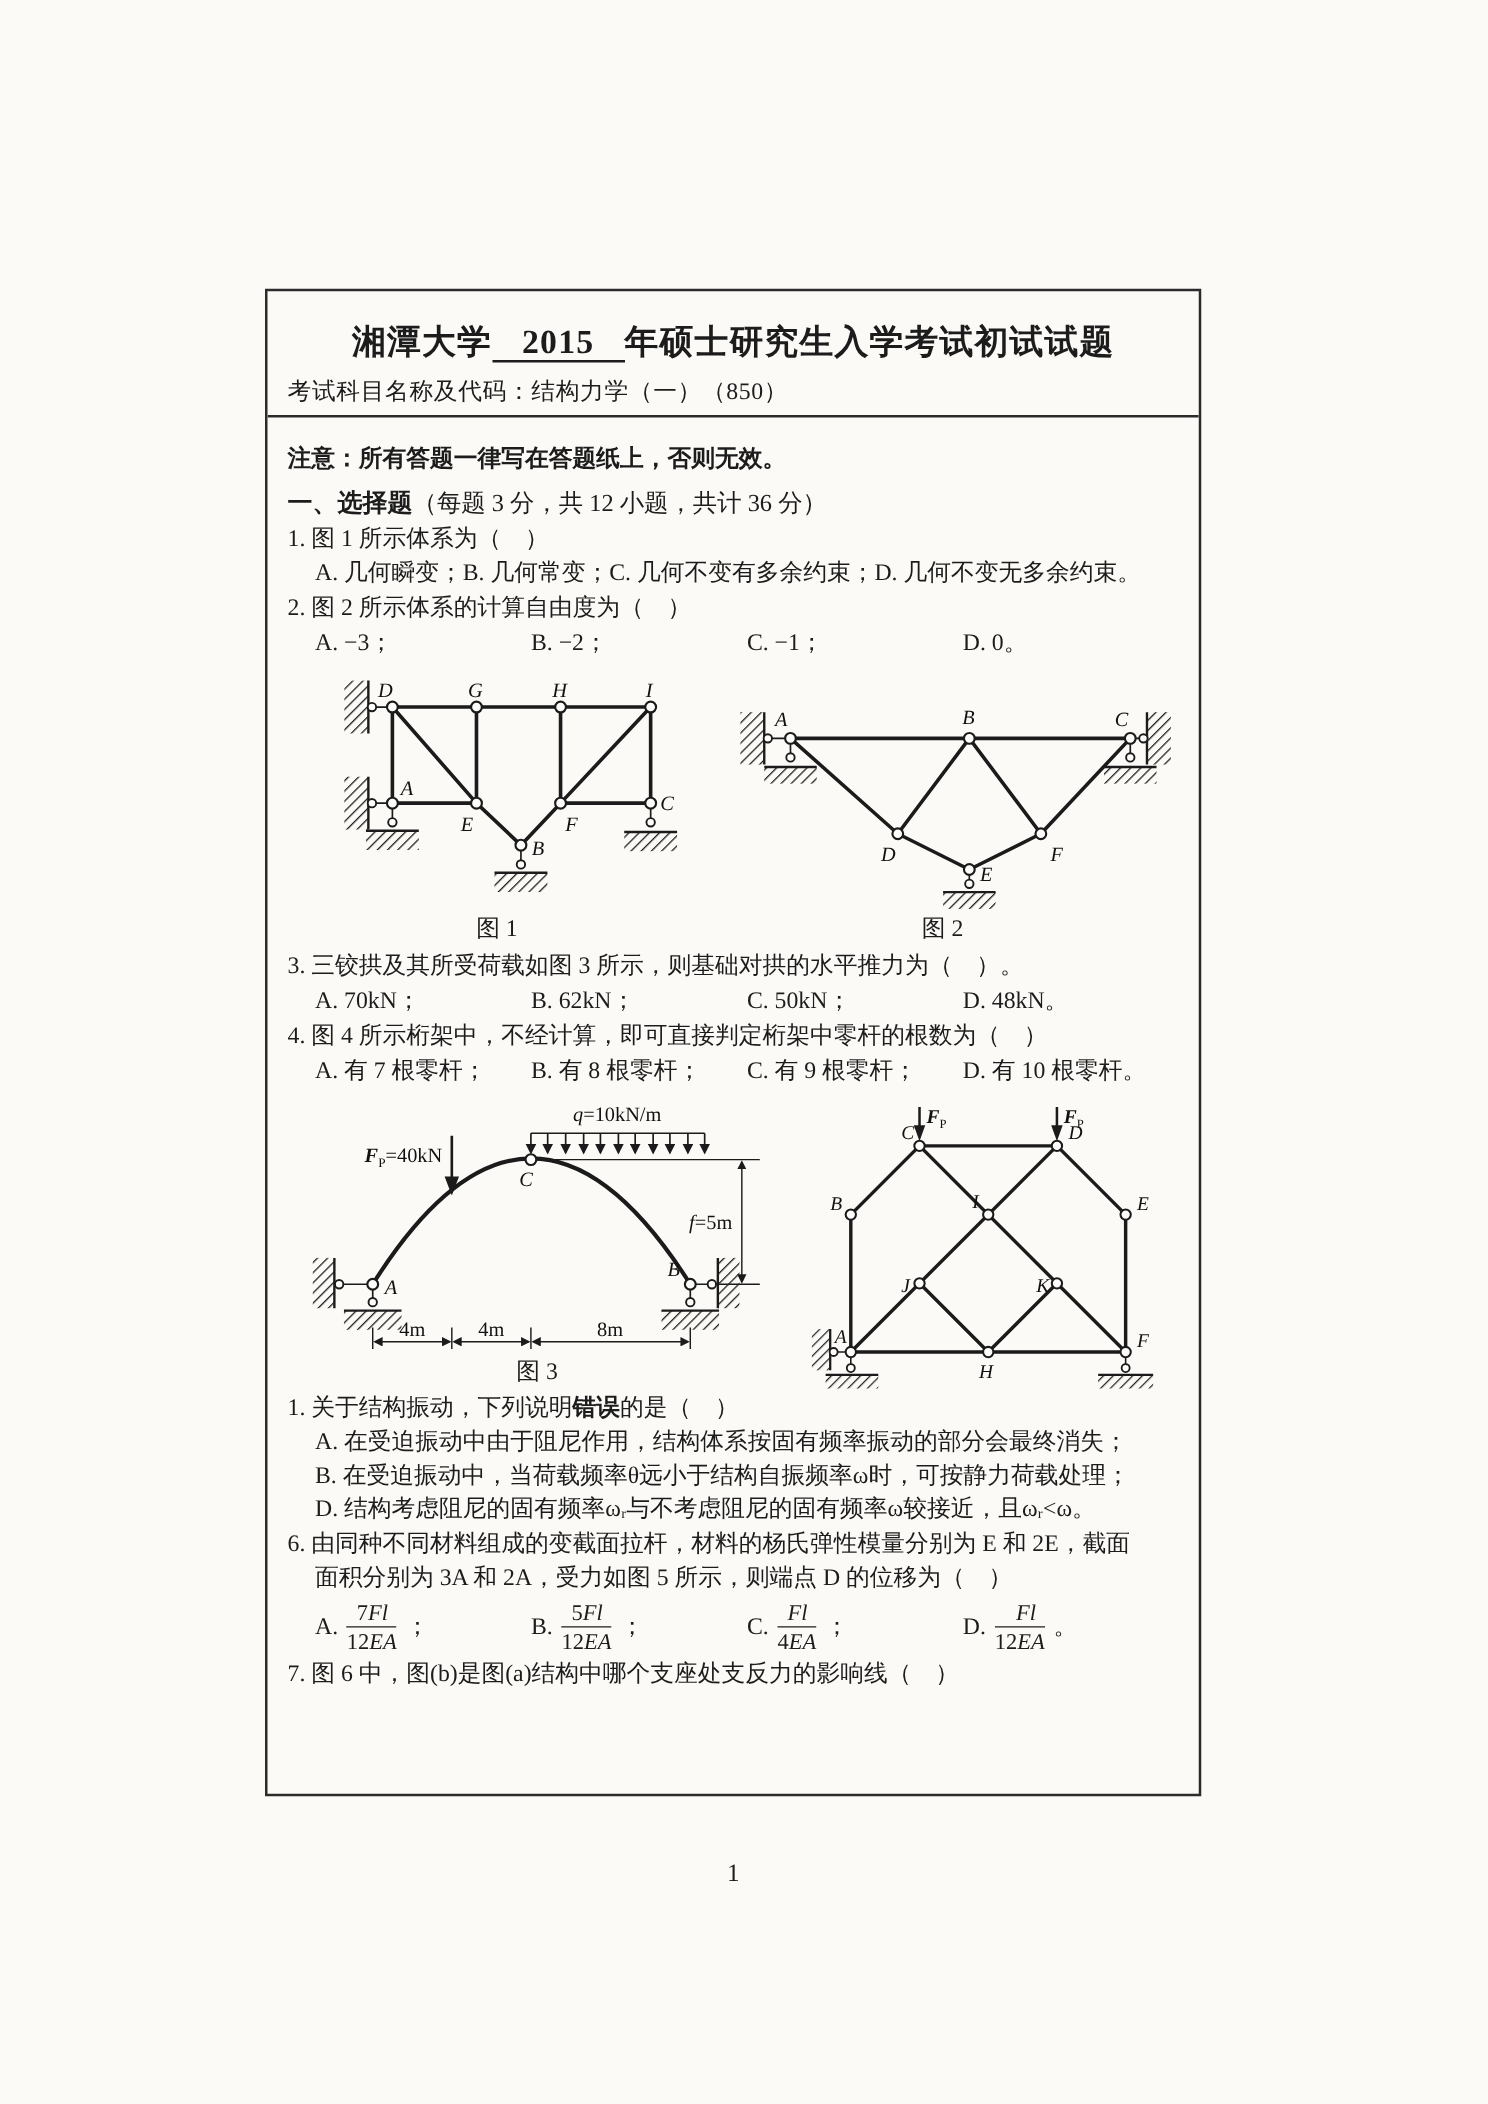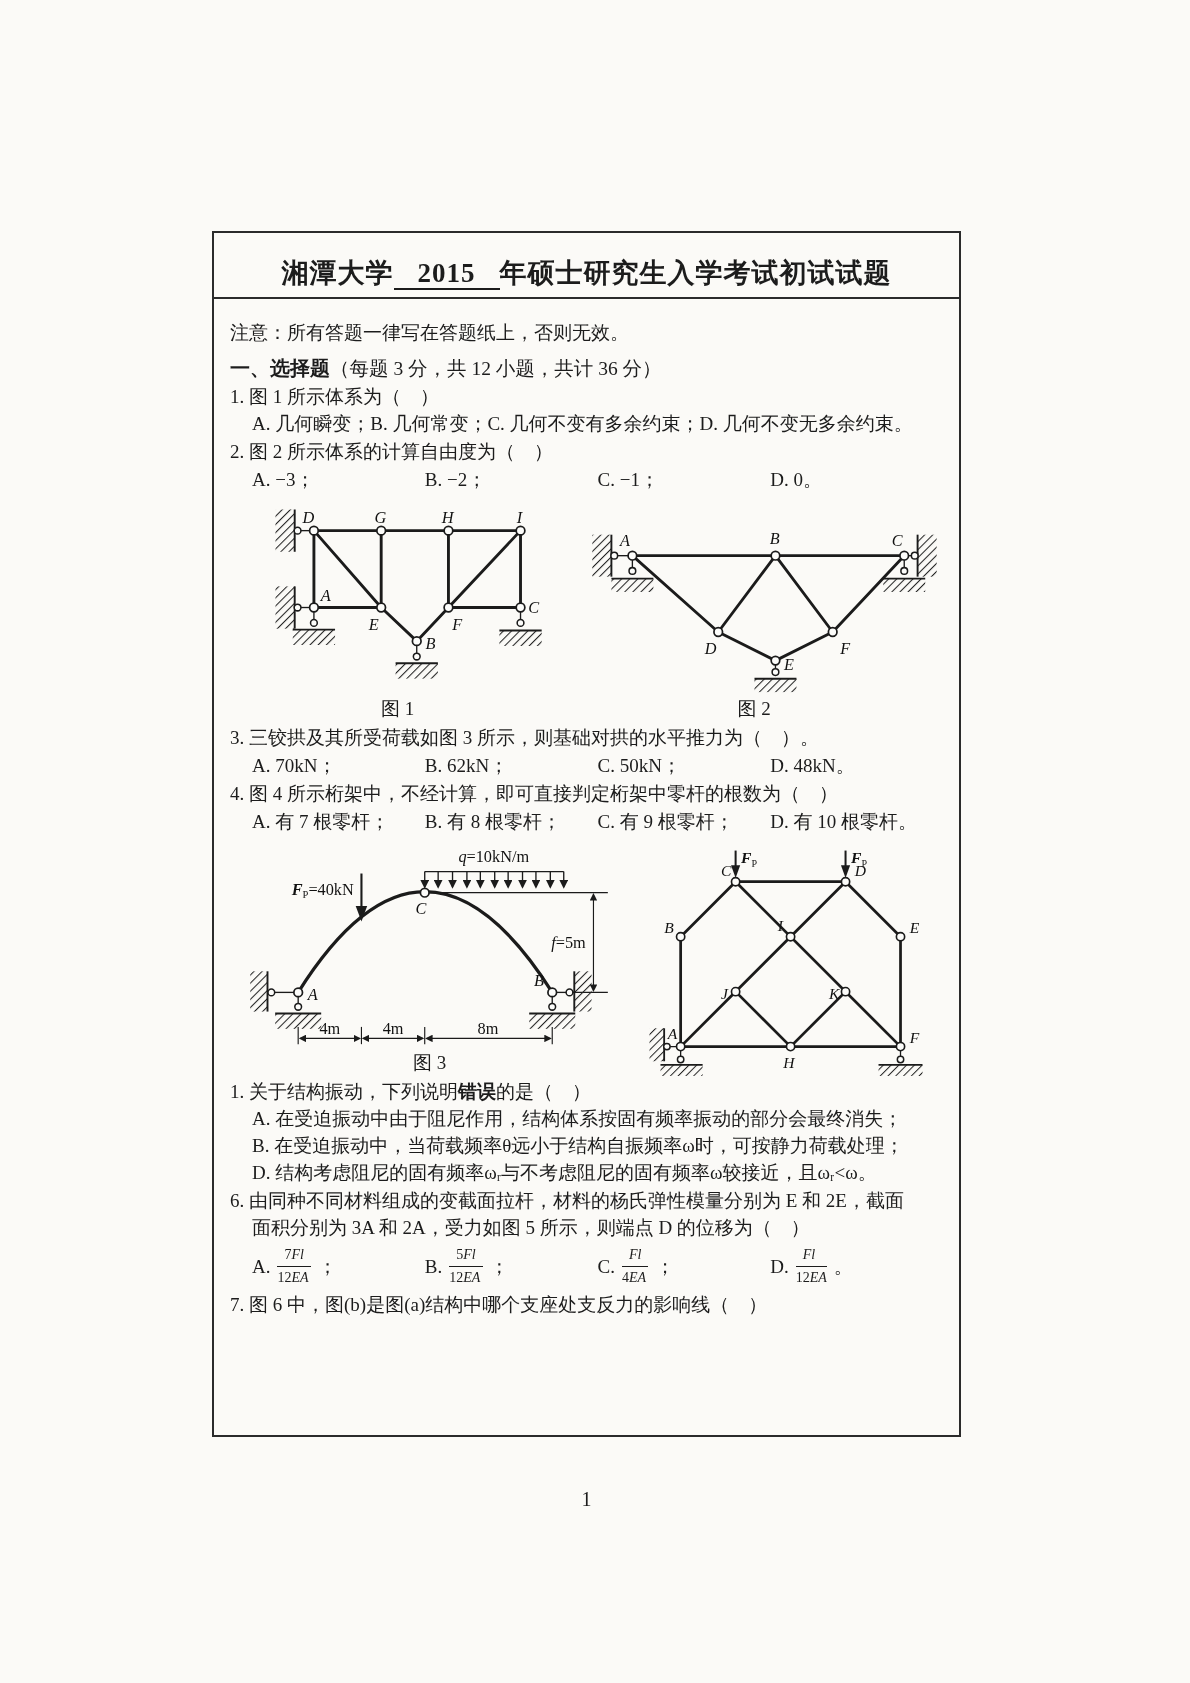--- a/index.html
+++ b/index.html
@@ -6,34 +6,34 @@
   body{background:#efeeea;}
   .page{position:relative;width:1190px;height:1683px;background:#fbfaf7;
         font-family:"Liberation Serif","DejaVu Serif",serif;color:#1c1c1c;overflow:hidden;}
   .exam-box{position:absolute;left:212px;top:231px;width:749px;height:1206px;
             border:2px solid #2b2b2b;box-sizing:border-box;overflow:hidden;}
   .box-header{border-bottom:2px solid #2b2b2b;padding:22px 16px 6px 16px;}
   .title{text-align:center;font-size:27px;font-weight:bold;letter-spacing:1px;white-space:nowrap;}
   .title .year{border-bottom:2.5px solid #1c1c1c;padding:0 24px;}
   .meta-line{font-size:19px;margin-top:9px;letter-spacing:.5px;}
   .content{padding:10px 16px 0 16px;font-size:19px;line-height:27px;}
-  .notice{font-weight:normal;margin-top:10px;}
+  .notice{font-weight:bold;margin-top:10px;}
   .section-line{margin-top:9px;font-size:19.5px;}
   .section-line b{font-size:20px;margin-top:10px;}
   .stem{margin-top:1px;}
   .opt-line{padding-left:22px;}
   .opts-row{display:flex;padding-left:22px;margin:1px 0;}
   .opts-row span{flex:1 1 25%;}
   .fig-row{display:flex;align-items:flex-end;margin:4px 0 2px 0;}
   .fig{text-align:center;}
   .fig svg{display:block;margin:0 auto;}
   .fig-caption{font-size:19px;margin-top:1px;}
   .frac-opts{display:flex;padding-left:22px;margin:3px 0 2px 0;}
   .fopt{flex:1 1 25%;display:flex;align-items:center;gap:7px;}
-  .frac{display:inline-block;text-align:left;font-size:14px;line-height:22px;}
+  .frac{display:inline-block;text-align:right;font-size:18px;line-height:22px;}
   .frac .num{display:block;border-bottom:1.6px solid #1c1c1c;padding:0 7px 0px;}
   .frac .den{display:block;}
   .it{font-style:italic;}
   .up{font-style:normal;}
   .page-num{position:absolute;left:212px;top:1488px;width:749px;text-align:center;font-size:20px;}
   
   svg .mem{stroke:#1b1b1b;stroke-width:3;stroke-linecap:round;}
   svg .arch{stroke:#1b1b1b;stroke-width:3.4;fill:none;}
   svg .thin{stroke:#1b1b1b;stroke-width:1.4;}
   svg .dim{stroke:#1b1b1b;stroke-width:1.2;}
@@ -48,20 +48,21 @@
 </head>
 <body>
 
 <div class="page">
   <div class="exam-box">
 
     <div class="box-header">
       <div class="title">
         <span>湘潭大学</span><span class="year">2015</span><span>年硕士研究生入学考试初试试题</span>
       </div>
+      <div class="meta-line">考试科目名称及代码：结构力学（一）（850）</div>
     </div>
 
     <div class="content">
       <div class="notice">注意：所有答题一律写在答题纸上，否则无效。</div>
 
       <div class="section-line">
         <b>一、选择题</b><span>（每题 3 分，共 12 小题，共计 36 分）</span>
       </div>
 
       <div class="stem">1. 图 1 所示体系为（　）</div>

